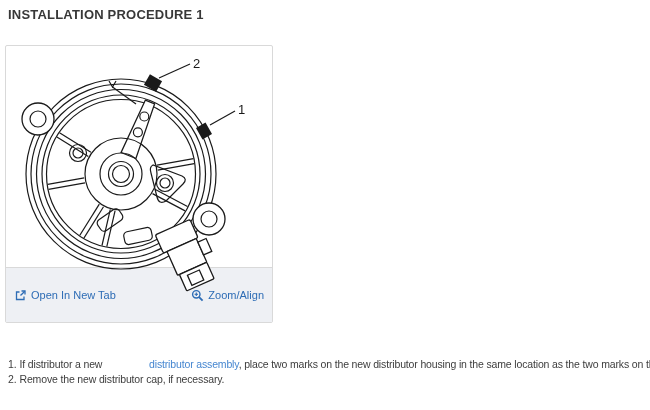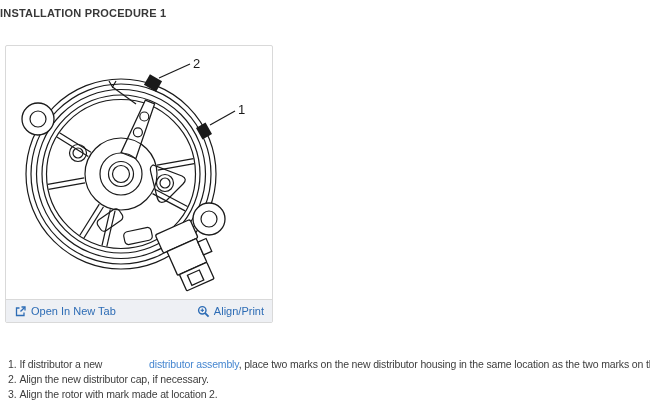--- a/index.html
+++ b/index.html
@@ -1,33 +1,33 @@
 <!DOCTYPE html>
 <html><head>
 <meta charset="utf-8">
 <style>
   html,body{margin:0;padding:0;background:#ffffff;}
   body{
     width:650px;height:410px;position:relative;overflow:hidden;
     font-family:"Liberation Sans", sans-serif;color:#3d3d3d;
   }
   .page-title{
-    position:absolute;left:0;top:7px;
-    font-size:11px;font-weight:bold;color:#383838;letter-spacing:.2px;
+    position:absolute;left:8px;top:7px;
+    font-size:13px;font-weight:bold;color:#383838;letter-spacing:.2px;
   }
   .figure-panel{
     position:absolute;left:5px;top:45px;width:268px;height:278px;
     border:1px solid #d9d9d9;border-radius:2px;background:#ffffff;
     box-sizing:border-box;display:flex;flex-direction:column;
   }
   .figure-image{flex:1 1 auto;position:relative;}
   .figure-image svg{position:absolute;left:0;top:0;}
   .figure-footer{
     flex:0 0 22px;display:flex;align-items:center;justify-content:space-between;
-    padding:0 8px;background:#eef0f4;border-top:1px solid #d9d9d9;
+    padding:16px 8px;background:#eef0f4;border-top:1px solid #d9d9d9;
   }
   .footer-link{
     display:flex;align-items:center;gap:4px;
     font-size:11px;color:#2d6cb5;text-decoration:none;cursor:pointer;
   }
   .footer-link svg{display:block;}
   .steps{position:absolute;left:8px;top:357px;width:642px;font-size:10.5px;
     letter-spacing:-0.15px;color:#3d3d3d;}
   .step{line-height:15px;white-space:nowrap;}
   .step .num{margin-right:3px;}
@@ -135,28 +135,25 @@
       </svg>
       <span>Open In New Tab</span>
     </a>
     <a class="footer-link">
       <svg width="13" height="13" viewBox="0 0 13 13">
         <circle cx="5.3" cy="5.3" r="3.7" fill="none" stroke="#2d6cb5" stroke-width="1.4"></circle>
         <line x1="8.1" y1="8.1" x2="11.6" y2="11.6" stroke="#2d6cb5" stroke-width="1.8"></line>
         <line x1="5.3" y1="3.6" x2="5.3" y2="7" stroke="#2d6cb5" stroke-width="1.1"></line>
         <line x1="3.6" y1="5.3" x2="7" y2="5.3" stroke="#2d6cb5" stroke-width="1.1"></line>
       </svg>
-      <span>Align/Print</span>
+      <span>Zoom/Align</span>
     </a>
   </div>
 </div>
 
 <div class="steps">
   <div class="step">
     <span class="num">1.</span><span>If distributor a new </span><a class="inline-link">distributor assembly</a><span>, place two marks on the new distributor housing in the same location as the two marks on the original housing.</span>
   </div>
   <div class="step">
-    <span class="num">2.</span><span>Align the new distributor cap, if necessary.</span>
-  </div>
-  <div class="step">
-    <span class="num">3.</span><span>Align the rotor with mark made at location 2.</span>
+    <span class="num">2.</span><span>Remove the new distributor cap, if necessary.</span>
   </div>
 </div>
 
 </body></html>

